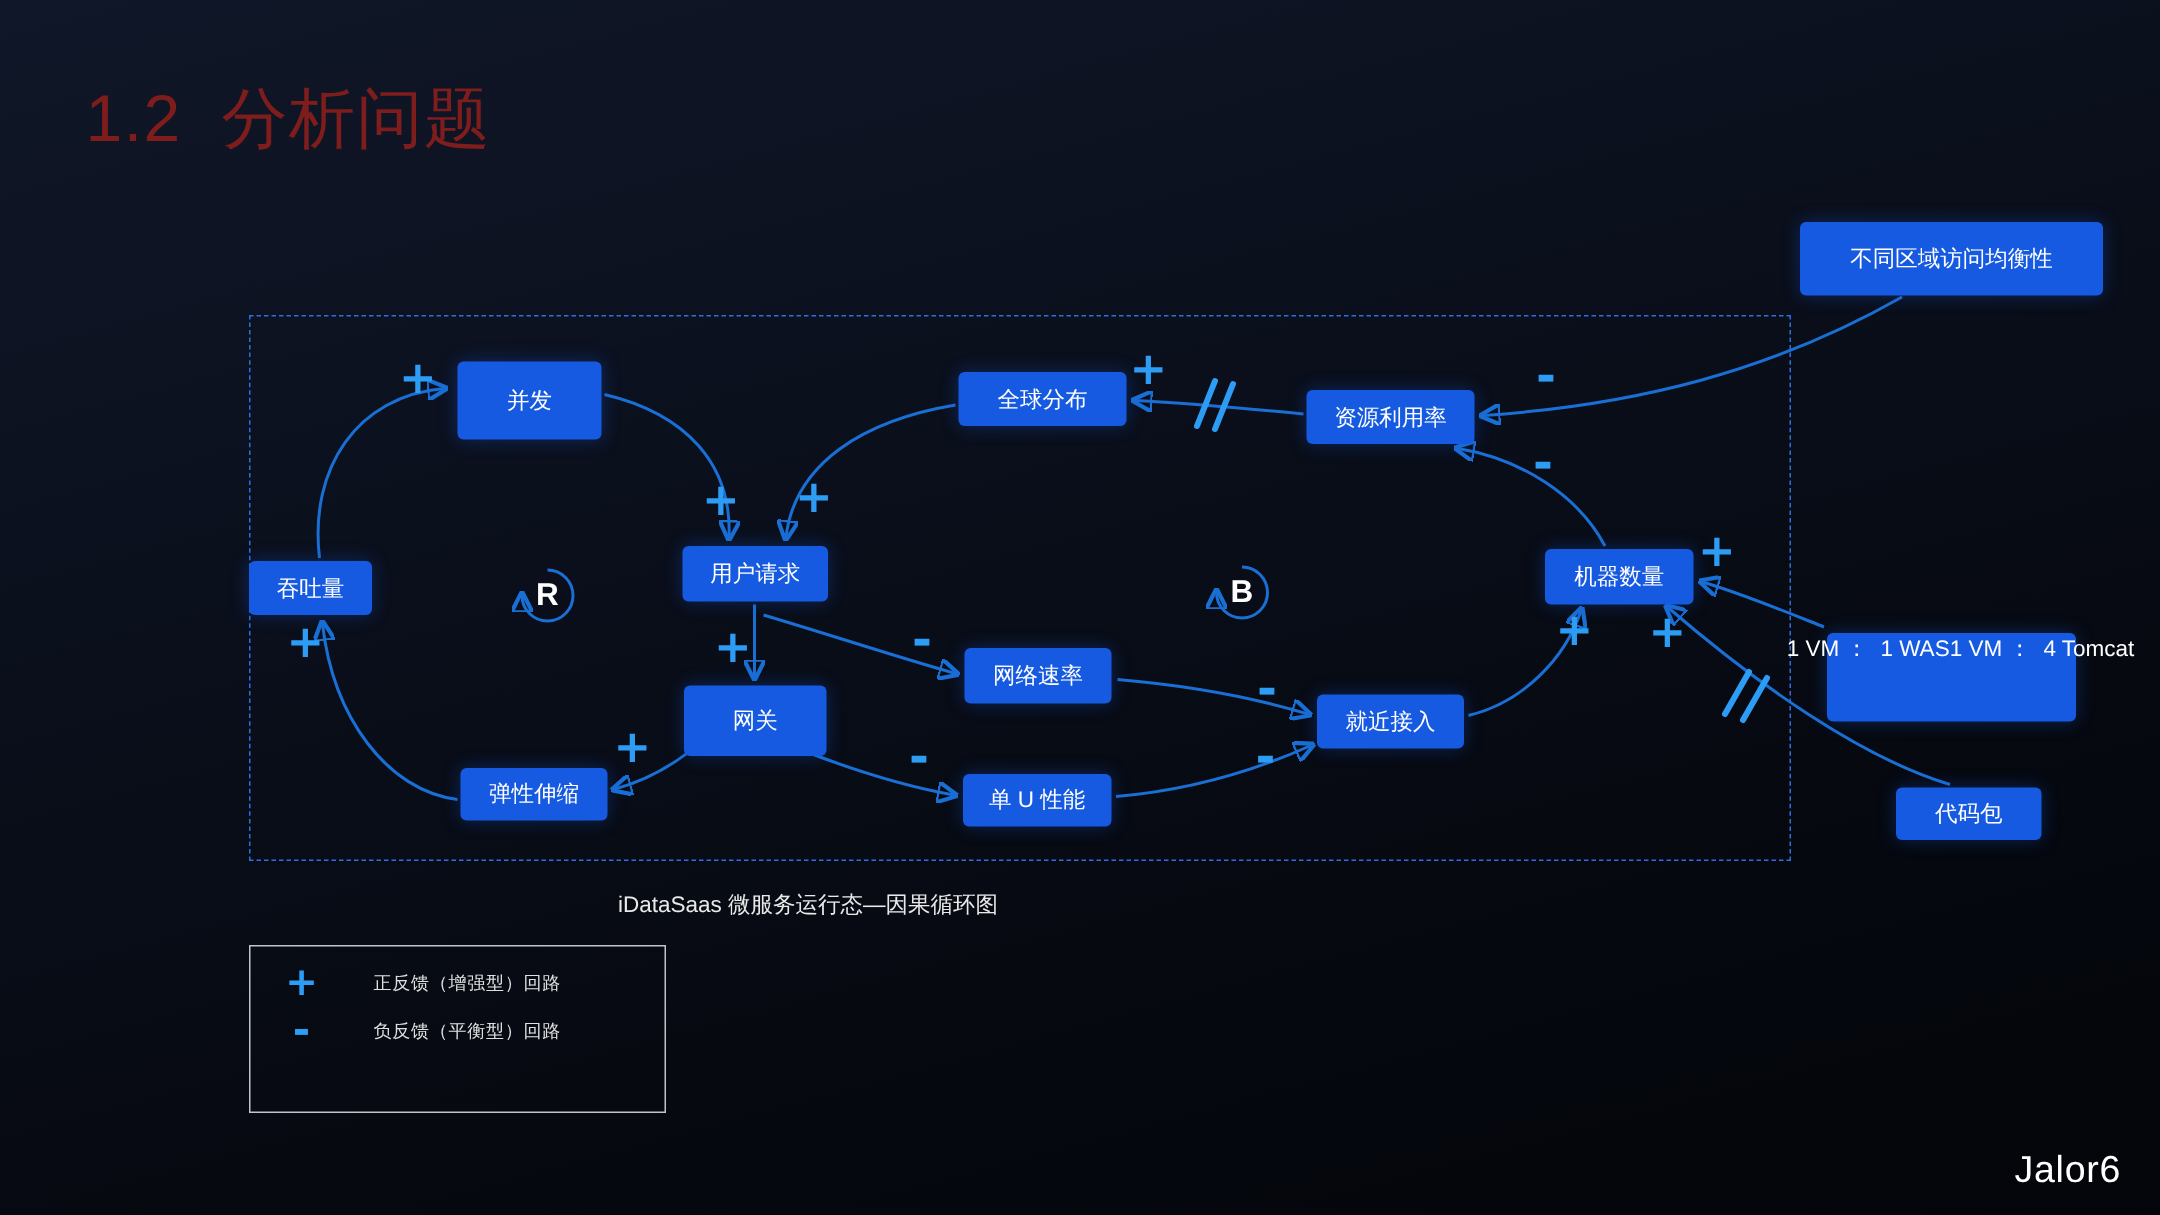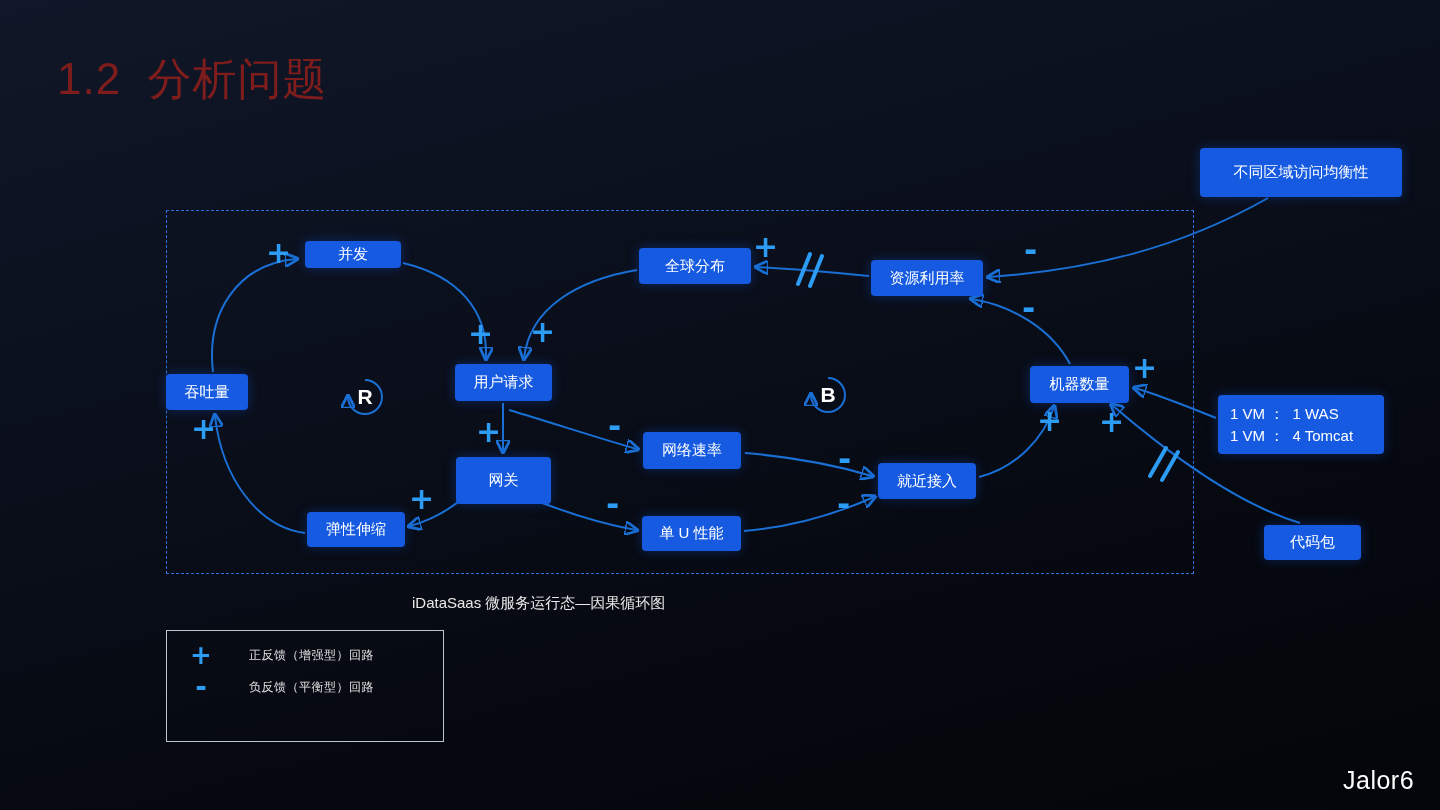--- a/index.html
+++ b/index.html
@@ -23,22 +23,22 @@
   svg.links path { fill:none; stroke:#1a6fd4; stroke-width:2; }
   svg.links line.delay { stroke:#2d9cf4; stroke-width:4; stroke-linecap:round; }
   .node {
     position:absolute; background:#155ae0; border-radius:4px;
     display:flex; align-items:center; justify-content:center;
     font-size:15px; color:#fff; text-align:center;
     box-shadow:0 0 12px rgba(21,90,224,0.35);
     white-space:pre;
   }
   .node.vm {
-    flex-direction:column; align-items:flex-start; justify-content:center;
-    padding-left:12px; line-height:22px; text-align:left;
+    flex-direction:row; align-items:flex-start; justify-content:center;
+    padding-left:12px; line-height:22px; text-align:left;margin-top:27px;
   }
   .sign {
     position:absolute; color:#2d9cf4; font-weight:700; font-size:30px;
     line-height:1; font-family:"DejaVu Sans", sans-serif;
   }
   .sign.minus { font-weight:900; font-size:32px; }
   .loop-label {
     position:absolute; font-size:21px; font-weight:700; color:#fff;
     width:26px; text-align:center;
   }
@@ -96,21 +96,21 @@
   <path d="M 305 533 C 258 527 222 478 215 416" marker-end="url(#arr)"></path>
   <path d="M 365 380 A 17 17 0 1 1 348 397" marker-end="url(#arr)"></path>
   <path d="M 828 378 A 17 17 0 1 1 811 395" marker-end="url(#arr)"></path>
   <line class="delay" x1="798" y1="284" x2="810" y2="254"></line>
   <line class="delay" x1="810" y1="286" x2="822" y2="256"></line>
   <line class="delay" x1="1150" y1="476" x2="1166" y2="448"></line>
   <line class="delay" x1="1162" y1="480" x2="1178" y2="452"></line>
 </svg>
 
 <div class="node" style="left:1200px;top:148px;width:202px;height:49px">不同区域访问均衡性</div>
-<div class="node" style="left:305px;top:241px;width:96px;height:27px">并发</div>
+<div class="node" style="left:305px;top:241px;width:96px;height:52px">并发</div>
 <div class="node" style="left:639px;top:248px;width:112px;height:36px">全球分布</div>
 <div class="node" style="left:871px;top:260px;width:112px;height:36px">资源利用率</div>
 <div class="node" style="left:166px;top:374px;width:82px;height:36px">吞吐量</div>
 <div class="node" style="left:455px;top:364px;width:97px;height:37px">用户请求</div>
 <div class="node" style="left:1030px;top:366px;width:99px;height:37px">机器数量</div>
 <div class="node vm" style="left:1218px;top:395px;width:166px;height:59px">
   <div>1 VM ：  1 WAS</div>
   <div>1 VM ：  4 Tomcat</div>
 </div>
 <div class="node" style="left:456px;top:457px;width:95px;height:47px">网关</div>

